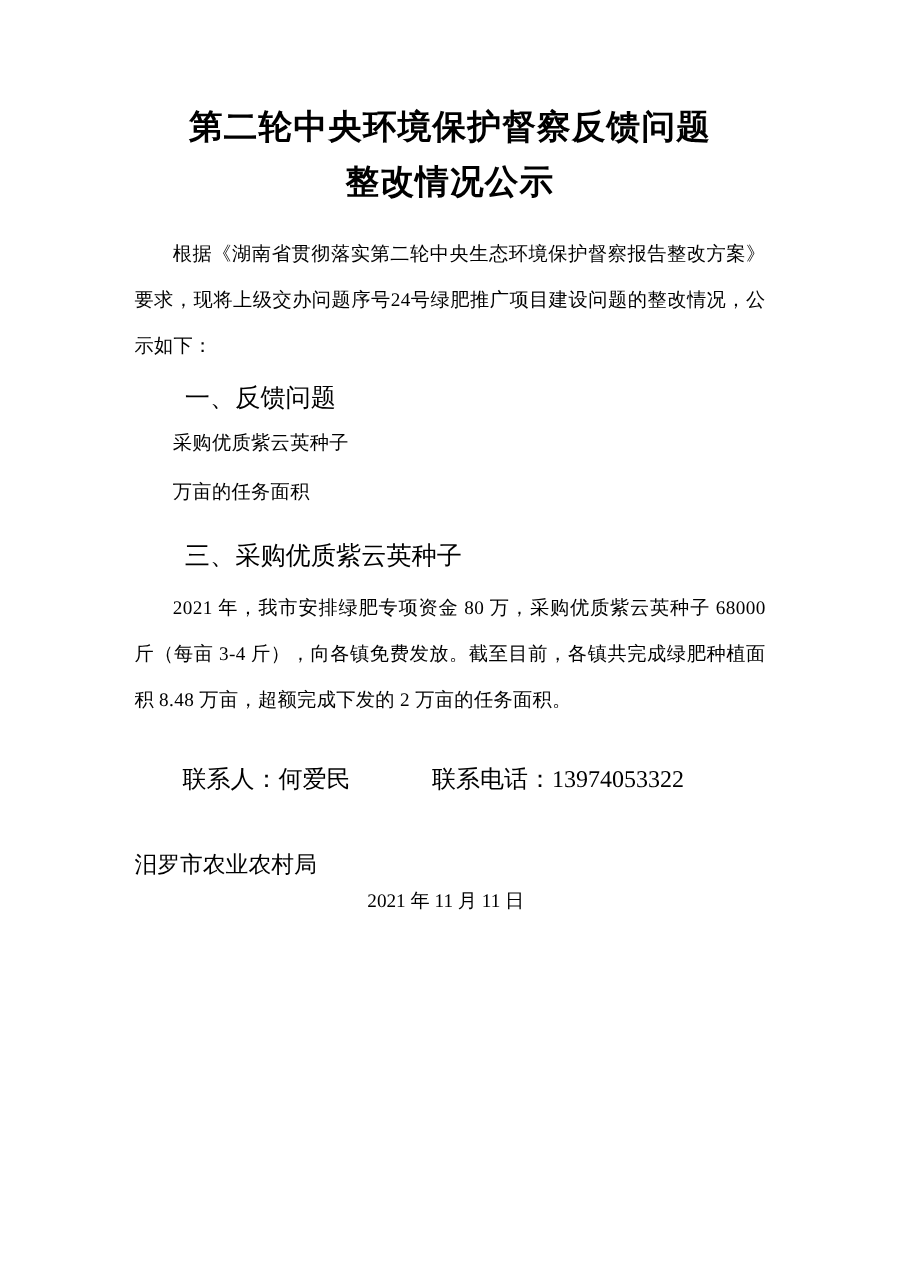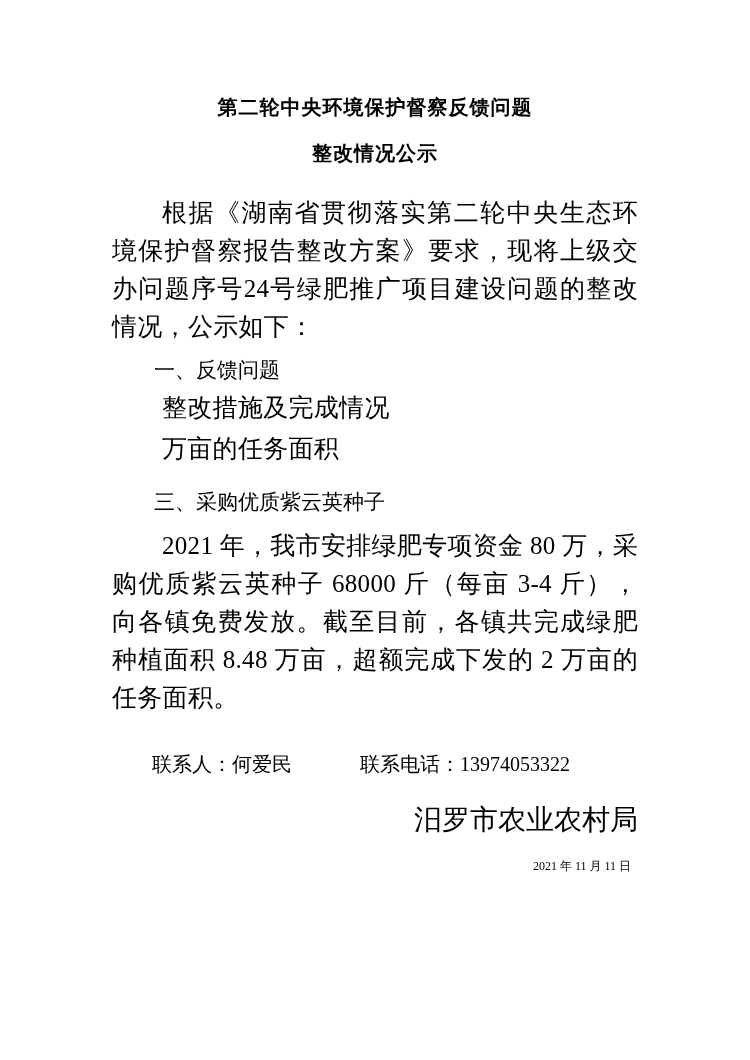--- a/index.html
+++ b/index.html
@@ -13,31 +13,31 @@
     height: 1060px;
     box-sizing: border-box;
     background: #ffffff;
     color: #000000;
     padding: 84px 112px 0 112px;
     overflow: hidden;
     font-family: "Liberation Serif", "DejaVu Serif", serif;
   }
   .doc-title {
     margin: 0 0 18px 0;
-    font-size: 20px;
+    font-size: 28px;
     font-weight: 700;
     line-height: 46px;
     text-align: center;
     letter-spacing: 1px;
     font-family: "Liberation Serif", "DejaVu Serif", serif;
   }
   .title-line { display: block; }
   .para {
     margin: 0;
-    font-size: 25px;
+    font-size: 16px;
     line-height: 38px;
     text-align: justify;
     text-indent: 2em;
     letter-spacing: 0.3px;
   }
   .sec-heading {
     margin: 7px 0 0 0;
     font-size: 21px;
     font-weight: 400;
     line-height: 33px;
@@ -49,47 +49,46 @@
   .measures-para { margin-top: 9px; }
   .contact-row {
     margin-top: 28px;
     font-size: 20px;
     line-height: 38px;
     text-indent: 2em;
     white-space: nowrap;
   }
   .contact-phone { margin-left: 68px; }
   .issuer-line {
-    margin-top: 22px;
-    font-size: 28px;
+    margin-top: 38px;
+    font-size: 19px;
     line-height: 30px;
-    text-align: right;
+    text-align: left;
   }
   .date-line {
-    margin-top: 16px;
-    font-size: 12px;
+    font-size: 16px;
     line-height: 30px;
-    text-align: right;
+    text-align: center;
     padding-right: 7px;
   }
 </style>
 </head>
 <body>
 
 <div class="page">
 
   <h1 class="doc-title">
     <span class="title-line">第二轮中央环境保护督察反馈问题</span>
     <span class="title-line">整改情况公示</span>
   </h1>
 
   <p class="para">根据《湖南省贯彻落实第二轮中央生态环境保护督察报告整改方案》要求，现将上级交办问题序号24号绿肥推广项目建设问题的整改情况，公示如下：</p>
 
   <h2 class="sec-heading">一、反馈问题</h2>
-  <p class="para sec-body">整改措施及完成情况</p>
+  <p class="para sec-body">采购优质紫云英种子</p>
 
   <p class="para sec-body">万亩的任务面积</p>
 
   <h2 class="sec-heading gap-top">三、采购优质紫云英种子</h2>
   <p class="para measures-para">2021 年，我市安排绿肥专项资金 80 万，采购优质紫云英种子 68000 斤（每亩 3-4 斤），向各镇免费发放。截至目前，各镇共完成绿肥种植面积 8.48 万亩，超额完成下发的 2 万亩的任务面积。</p>
 
   <div class="contact-row">
     <span><span>联系人：</span><span>何爱民</span></span><span class="contact-phone"><span>联系电话：</span><span>13974053322</span></span>
   </div>
 

